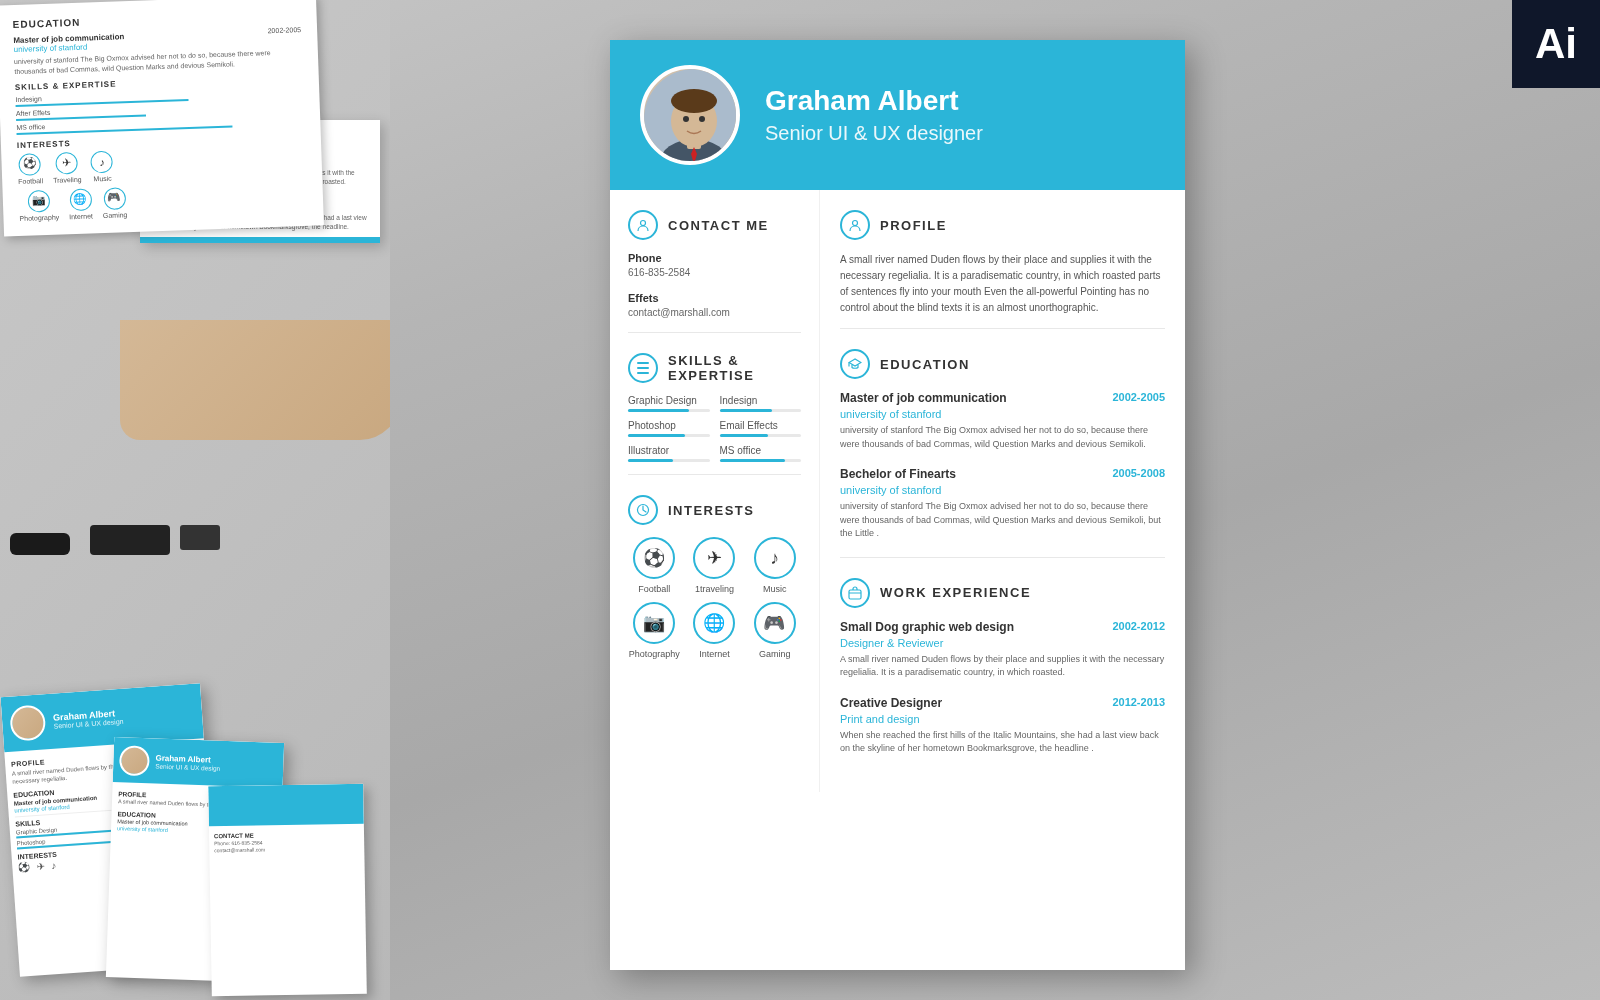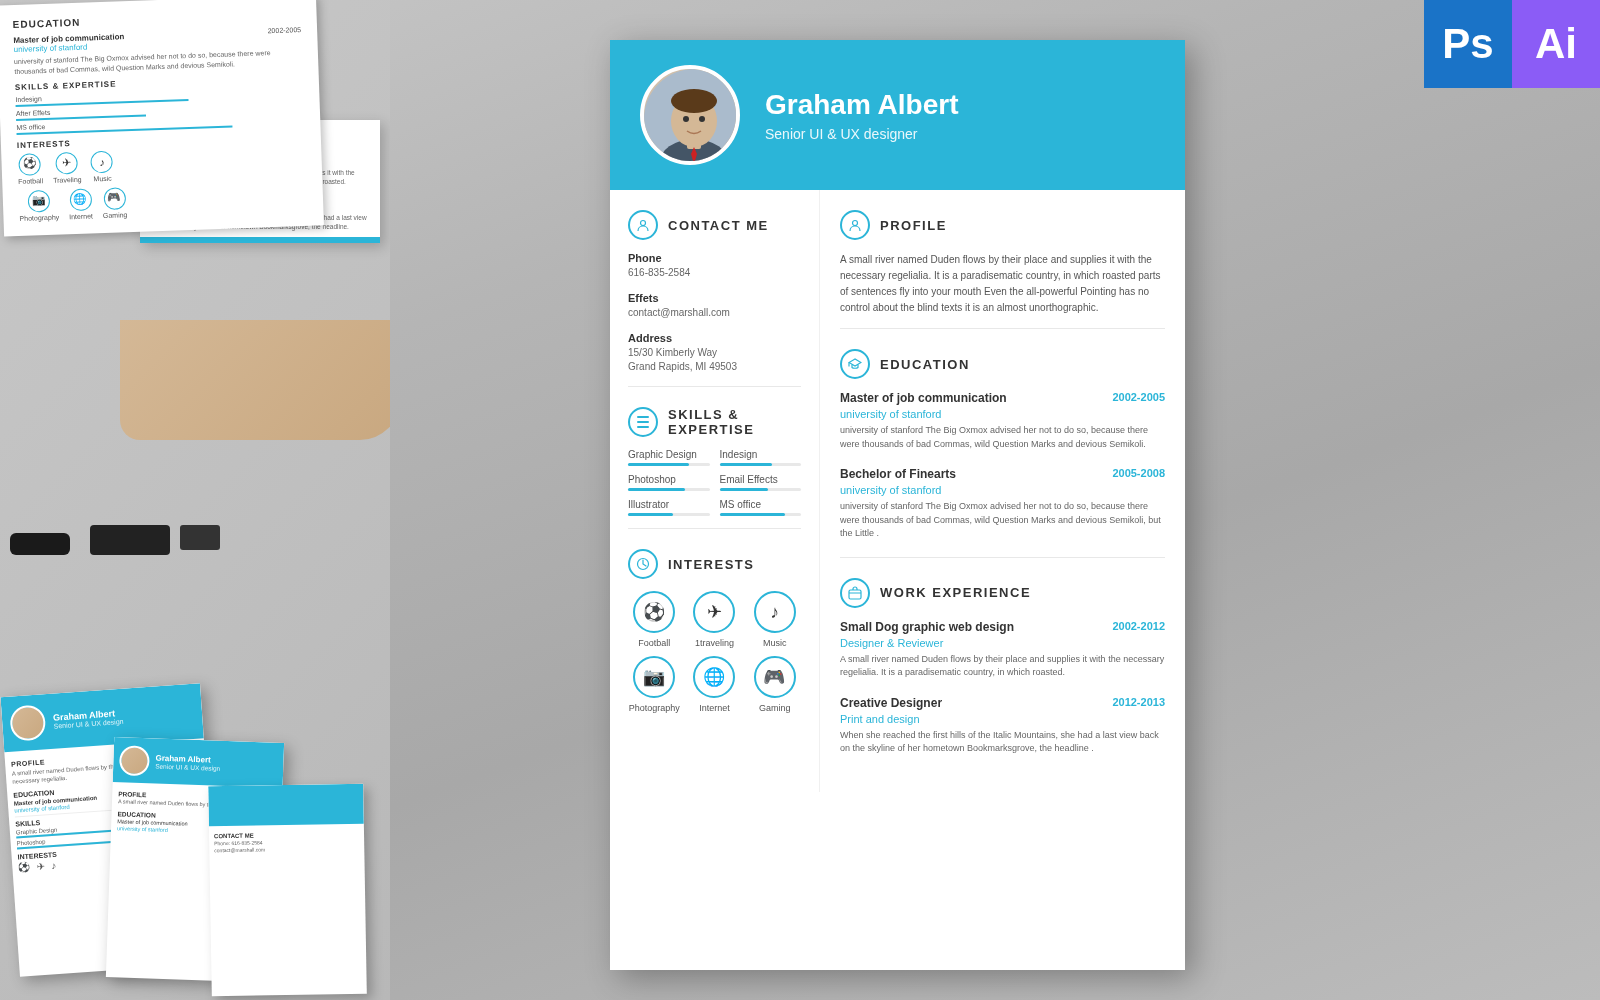--- a/index.html
+++ b/index.html
@@ -33,21 +33,21 @@
       height: 88px;
       display: flex;
       align-items: center;
       justify-content: center;
       font-size: 42px;
       font-weight: bold;
       color: white;
       cursor: pointer;
     }
     .toolbar-btn.ps { background: #1a73c7; }
-    .toolbar-btn.ai { background: #8b5cf6; align-items: center; }
+    .toolbar-btn.ai { background: #0f172a; align-items: center; }
     .toolbar-btn.pdf { background: #c0392b; }
 
     
     .left-preview {
       position: absolute;
       left: 0;
       top: 0;
       width: 390px;
       height: 1000px;
       background: linear-gradient(135deg, #c8c8c8 0%, #b8b8b8 100%);
@@ -94,21 +94,21 @@
       height: 100px;
       border-radius: 50%;
       border: 4px solid white;
       background: linear-gradient(135deg, #d4c4b0 0%, #c0a890 100%);
       flex-shrink: 0;
       overflow: hidden;
       position: relative;
     }
     .resume-header-info { color: white; }
     .resume-name { font-size: 28px; font-weight: bold; margin-bottom: 5px; }
-    .resume-title { font-size: 14px; opacity: 0.9; }
+    .resume-title { font-size: 20px; opacity: 0.9; }
 
     .resume-body {
       display: flex;
       gap: 0;
     }
     .resume-left-col {
       width: 210px;
       padding: 20px 18px;
       border-right: 1px solid #f0f0f0;
       flex-shrink: 0;
@@ -208,23 +208,20 @@
 
     
     .separator { height: 1px; background: #e8e8e8; margin: 12px 0; }
   </style>
 </head>
 <body>
 
 <div class="bg-wood"></div>
 
 <div class="toolbar">
-  <div class="toolbar-btn ps">
-    <span>Ps</span>
-  </div>
   <div class="toolbar-btn ai">
     <span>Ai</span>
   </div>
 </div>
 
 <div class="left-preview">
 
   <div class="paper-snippet-top" style="position:absolute;top:0;left:0;width:320px;background:white;padding:14px 16px;box-shadow:3px 3px 10px rgba(0,0,0,0.25);z-index:5;">
     <div style="display:flex;justify-content:space-between;margin-bottom:6px;">
       <span style="font-size:10px;font-weight:bold;letter-spacing:1px;color:#333;">EDUCATION</span>
@@ -401,25 +398,20 @@
       <div class="contact-item">
         <div class="contact-label">Phone</div>
         <div class="contact-value">616-835-2584</div>
       </div>
 
       <div class="contact-item">
         <div class="contact-label">Effets</div>
         <div class="contact-value">contact@marshall.com</div>
       </div>
 
-      <div class="contact-item">
-        <div class="contact-label">Address</div>
-        <div class="contact-value">15/30 Kimberly Way</div>
-        <div class="contact-value">Grand Rapids, MI 49503</div>
-      </div>
 
       <div class="separator"></div>
 
       <div class="section-header">
         <div class="section-icon">
           <svg width="14" height="14" viewBox="0 0 14 14" fill="none" xmlns="http://www.w3.org/2000/svg">
             <rect x="1" y="6" width="12" height="2" rx="1" fill="#2bb5d8"></rect>
             <rect x="1" y="1" width="12" height="2" rx="1" fill="#2bb5d8"></rect>
             <rect x="1" y="11" width="12" height="2" rx="1" fill="#2bb5d8"></rect>
           </svg>

